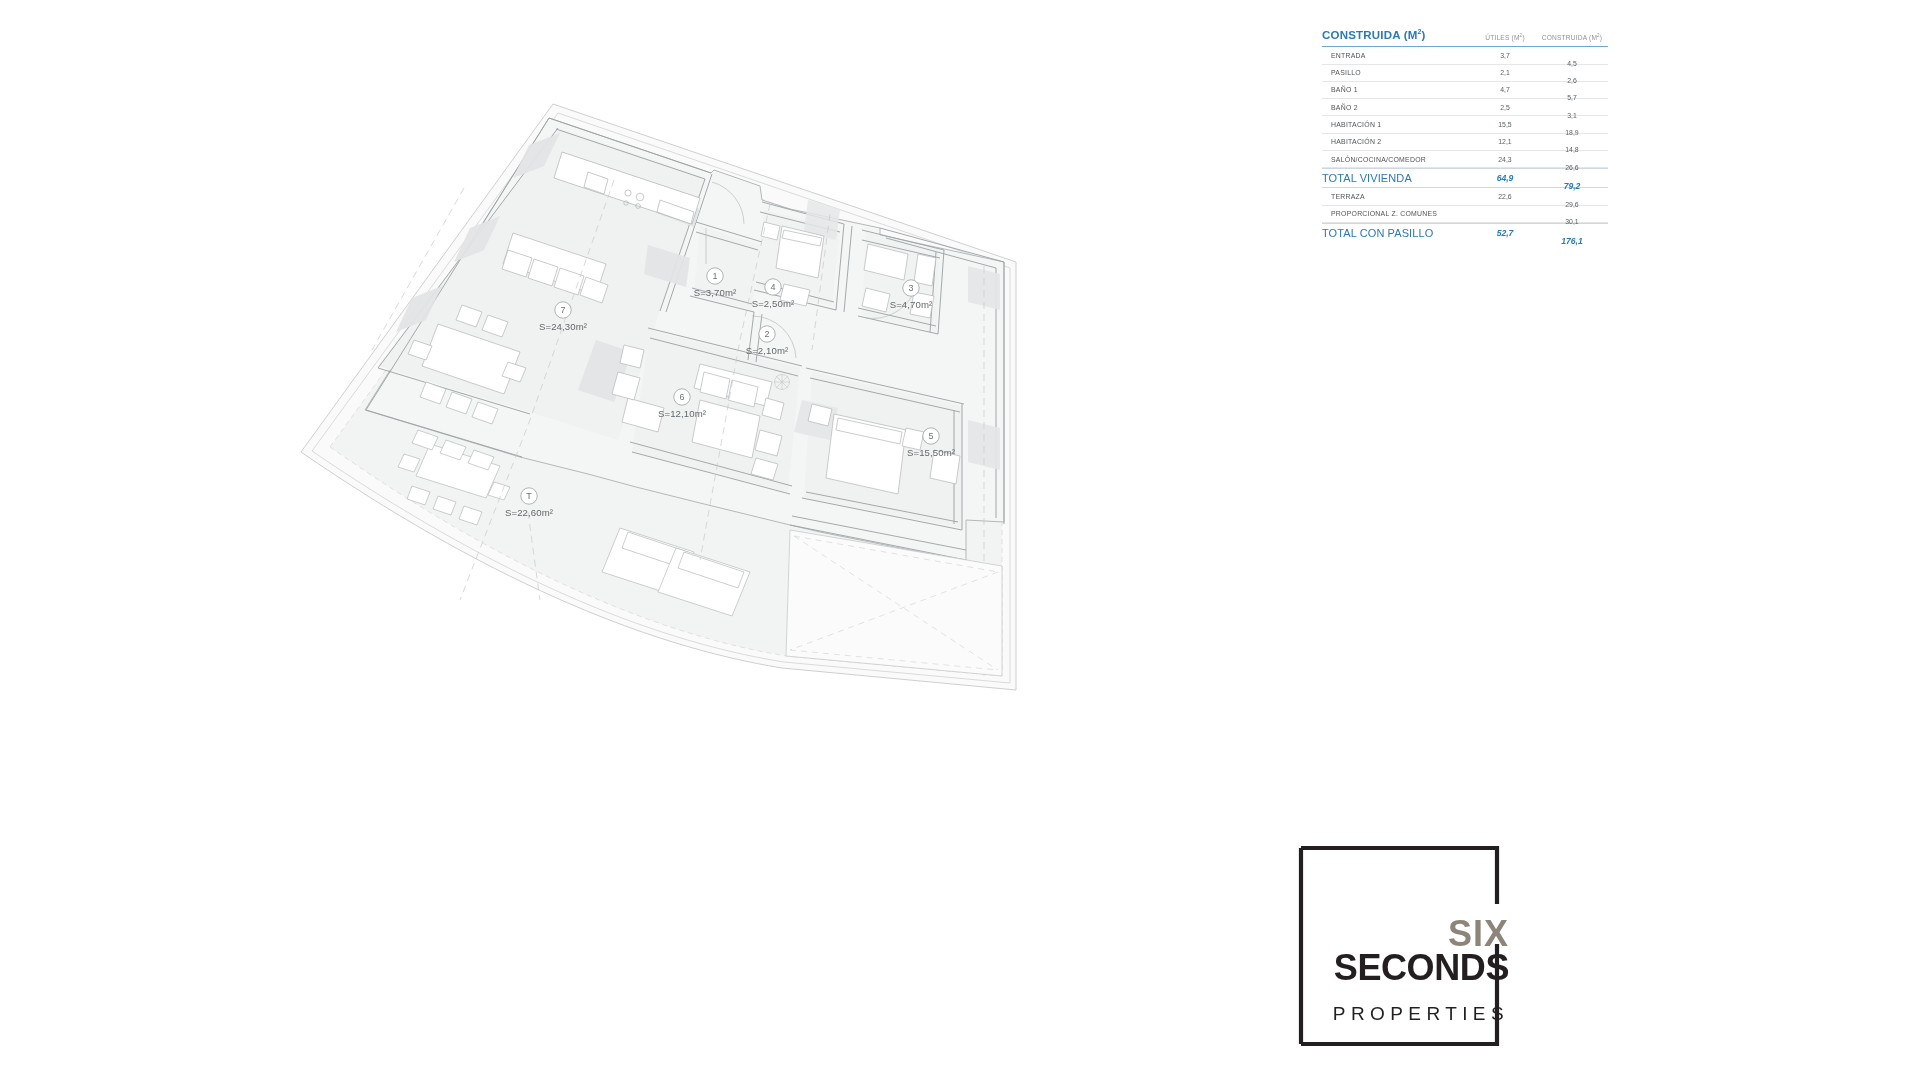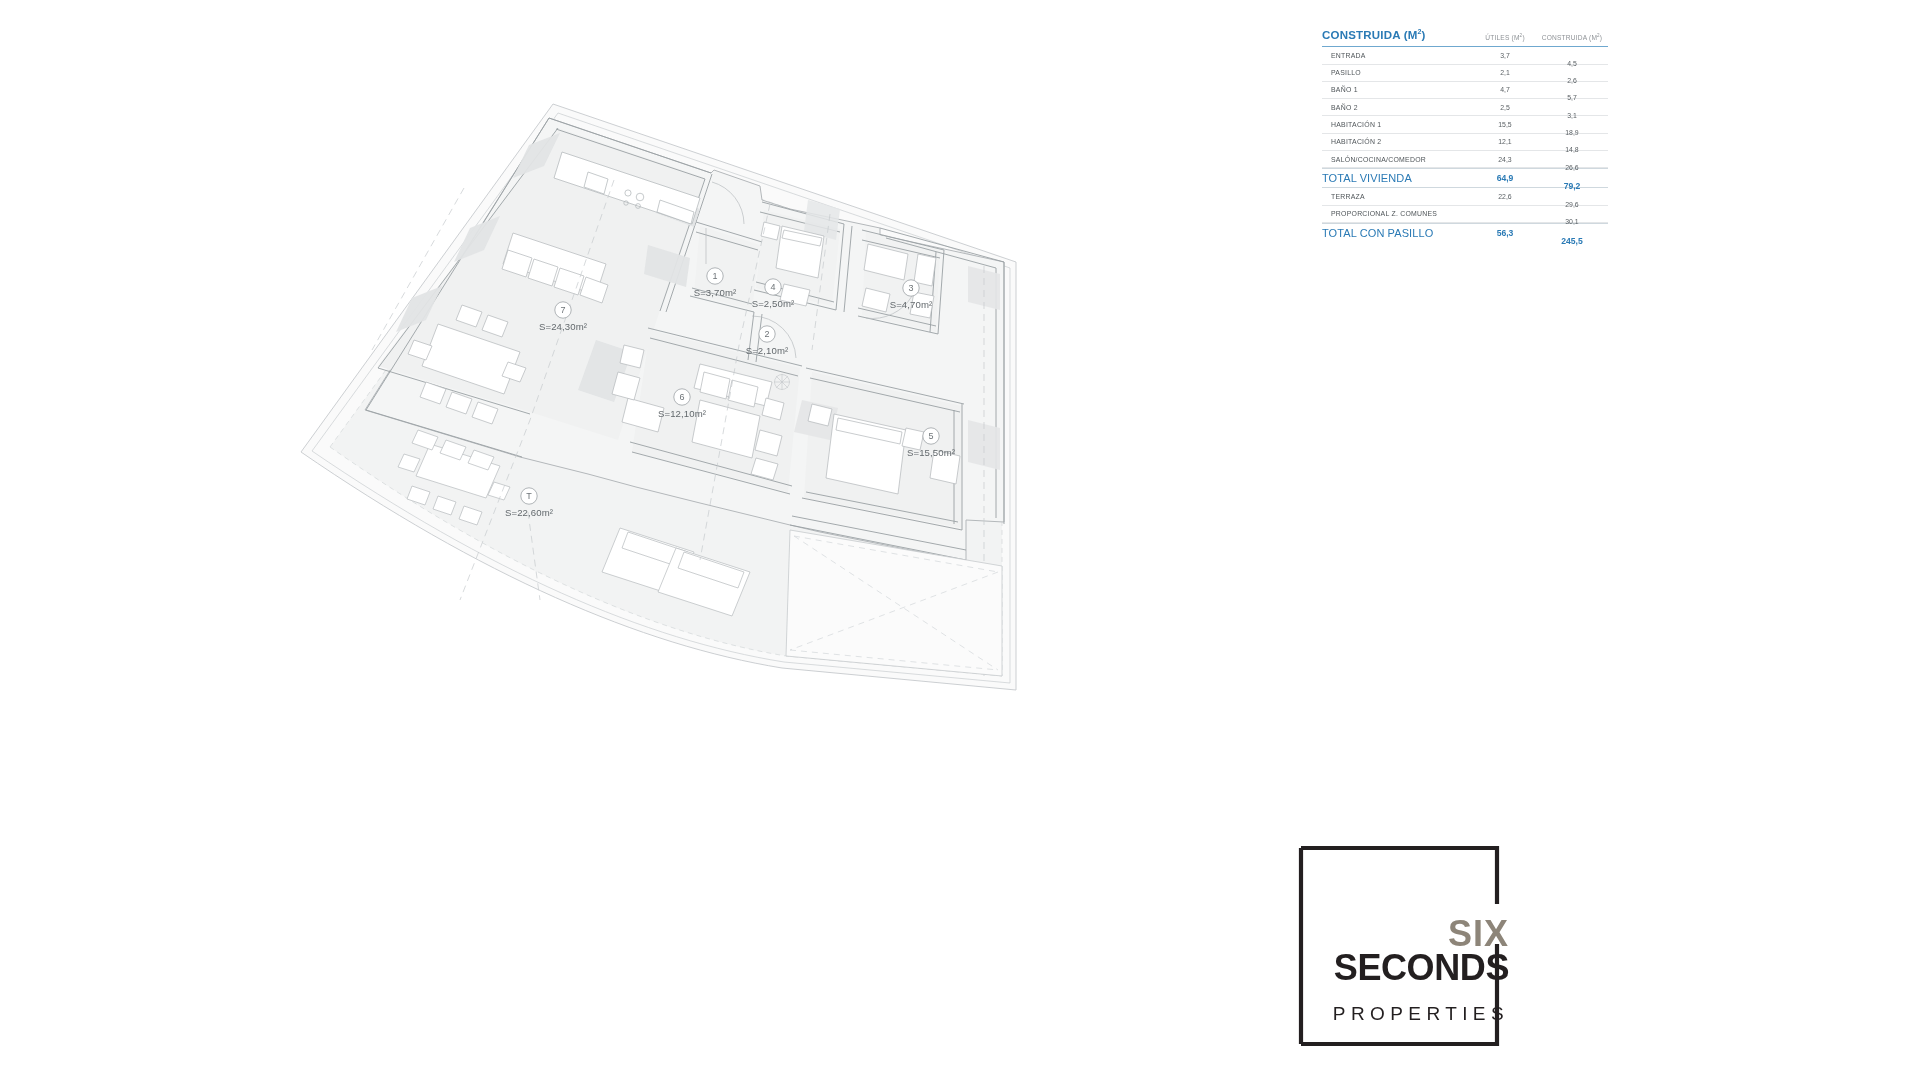--- a/index.html
+++ b/index.html
@@ -98,20 +98,21 @@
     color: #2a7ab5;
     font-weight: normal;
     font-size: 11px;
     padding-left: 0px;
     letter-spacing: 0.1px;
   }
   .tbl-row.total .r-val {
     color: #2a7ab5;
     font-weight: bold;
     font-size: 8.6px;
+    font-style: italic;
   }
   .tbl-row.total {
     height: 18px;
     border-bottom: 0.8px solid #cfd8de;
     border-top: 0.8px solid #cfd8de;
   }
   .tbl-row.total.last { border-bottom: none; }
 
   
   #logo-block {
@@ -454,22 +455,22 @@
         <div class="r-val r-util">22,6</div>
         <div class="r-val r-cons">29,6</div>
       </div>
       <div class="tbl-row">
         <div class="r-label">PROPORCIONAL Z. COMUNES</div>
         <div class="r-val r-util"></div>
         <div class="r-val r-cons">30,1</div>
       </div>
       <div class="tbl-row total last">
         <div class="r-label">TOTAL CON PASILLO</div>
-        <div class="r-val r-util">56,3</div>
-        <div class="r-val r-cons">245,5</div>
+        <div class="r-val r-util">52,7</div>
+        <div class="r-val r-cons">176,1</div>
       </div>
     </div>
 </div>
 
 <div id="logo-block">
   <svg id="logo-svg" viewBox="0 0 220 208">
 
     <g fill="none" stroke="#231f20" stroke-width="4.2">
       <path d="M 6 6 L 202 6 L 202 62"></path>
       <path d="M 202 102 L 202 202 L 6 202"></path>

